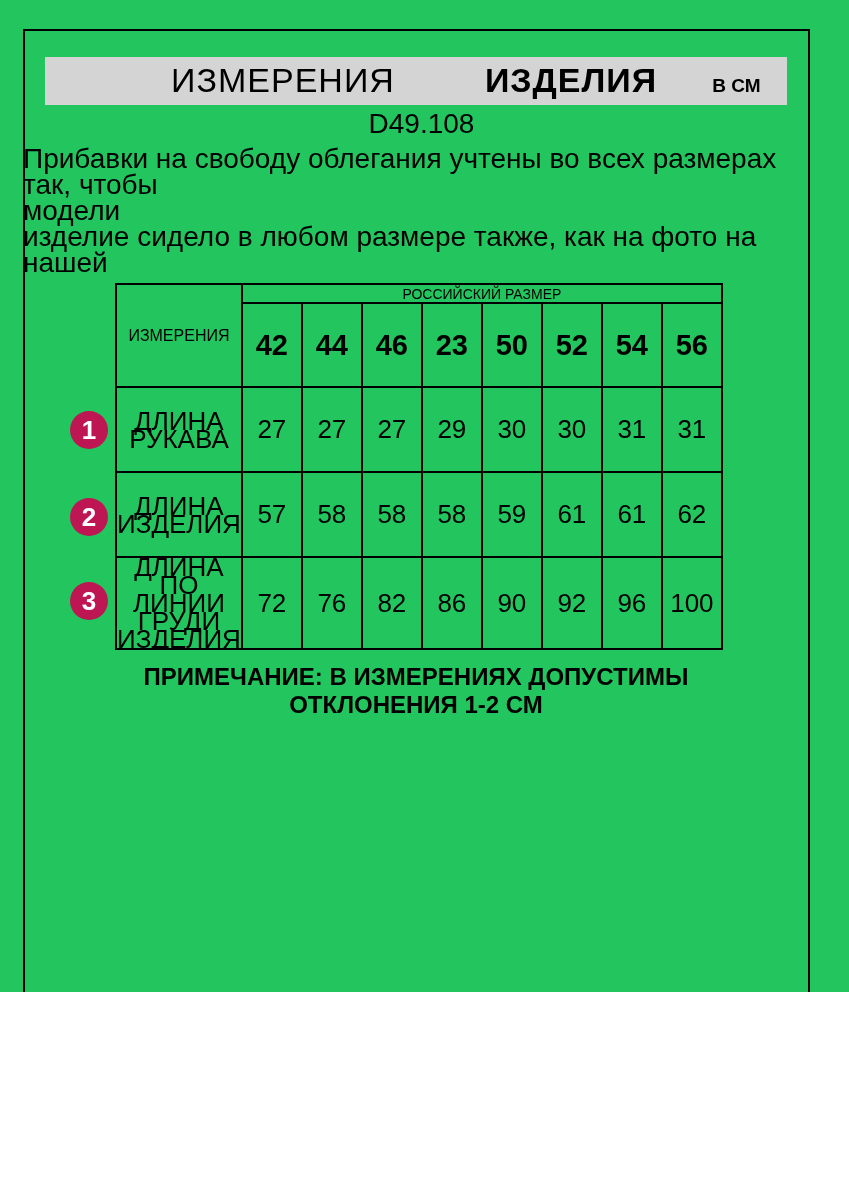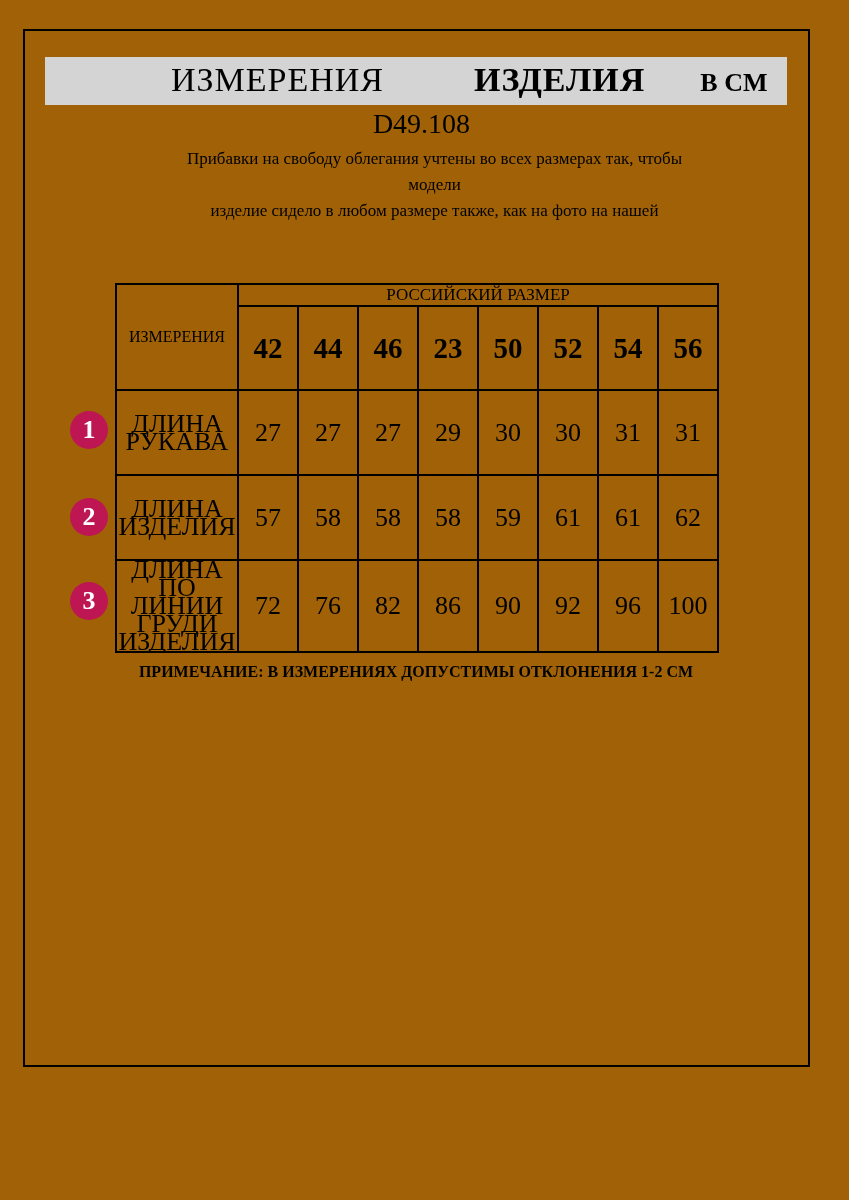--- a/index.html
+++ b/index.html
@@ -5,24 +5,23 @@
   html, body {
     margin: 0;
     padding: 0;
     background: #ffffff;
     font-family: "Liberation Sans", sans-serif;
     color: #000000;
   }
   .canvas {
     position: relative;
     width: 849px;
-    height: 1200px;
-    background: #a16207;
+    height: 992px;
+    background: #22c55e;
     overflow: hidden;
-    font-family: Liberation Serif, serif;
   }
   .page-border {
     position: absolute;
     left: 23px; top: 29px;
     width: 783px; height: 1034px;
     border: 2px solid #000000;
   }
   .header-bar {
     position: absolute;
     left: 45px; top: 57px;
@@ -34,56 +33,54 @@
     left: 126px; top: 0;
     height: 48px;
     display: flex;
     align-items: baseline;
     padding-top: 6px;
     box-sizing: border-box;
     white-space: nowrap;
   }
   .title-main { font-size: 34px; font-weight: 400; line-height: 1; letter-spacing: 1px; }
   .title-bold { font-size: 34px; font-weight: 700; line-height: 1; letter-spacing: 1px; margin-left: 90px; }
-  .title-unit { font-size: 26px; font-weight: 700; line-height: 1; margin-left: 55px; }
+  .title-unit { font-size: 19px; font-weight: 700; line-height: 1; margin-left: 55px; }
   .product-code {
     position: absolute;
     left: 10px; top: 108px;
     width: 787px;
     text-align: center;
     font-size: 28px;
     line-height: 32px;
     transform: translateX(18px);
   }
   .description {
     position: absolute;
     left: 23px; top: 146px;
     width: 787px;
-    text-align: center;
-    font-size: 17px;
+    font-size: 28px;
     line-height: 26px;
-    margin-left: 18px;
   }
   .description span { display: block; }
   table.size-table {
     position: absolute;
     left: 115px; top: 283px;
     border-collapse: collapse;
     table-layout: fixed;
   }
   table.size-table td {
     border: 2px solid #000000;
     text-align: center;
     vertical-align: middle;
     padding: 0;
     box-sizing: border-box;
     overflow: hidden;
   }
   td.measure-header { width: 122px; font-size: 16px; font-weight: 400; }
-  td.group-header { height: 19px; font-size: 17px; font-weight: 400; margin-left: 29px; }
+  td.group-header { height: 19px; font-size: 14px; font-weight: 400; margin-left: 29px; }
   tr.sizes-row td { height: 84px; font-size: 29px; font-weight: 700; width: 60px; }
   tr.data-row td { font-size: 26px; font-weight: 400; }
   tr.data-row-1 td { height: 85px; }
   tr.data-row-2 td { height: 85px; }
   tr.data-row-3 td { height: 76px; }
   td.row-label { font-size: 14px; font-weight: 400; line-height: 18px; }
   td.row-label span { display: block; }
   .num-circle {
     position: absolute;
     left: 70px;
@@ -98,21 +95,21 @@
     justify-content: center;
   }
   .circle-1 { top: 411px; }
   .circle-2 { top: 498px; }
   .circle-3 { top: 582px; }
   .note {
     position: absolute;
     left: 115px; top: 663px;
     width: 602px;
     text-align: center;
-    font-size: 16px;
+    font-size: 24px;
     font-weight: 700;
   }
 </style>
 </head>
 <body>
 
 <div class="canvas">
 
   <div class="page-border"></div>
 

